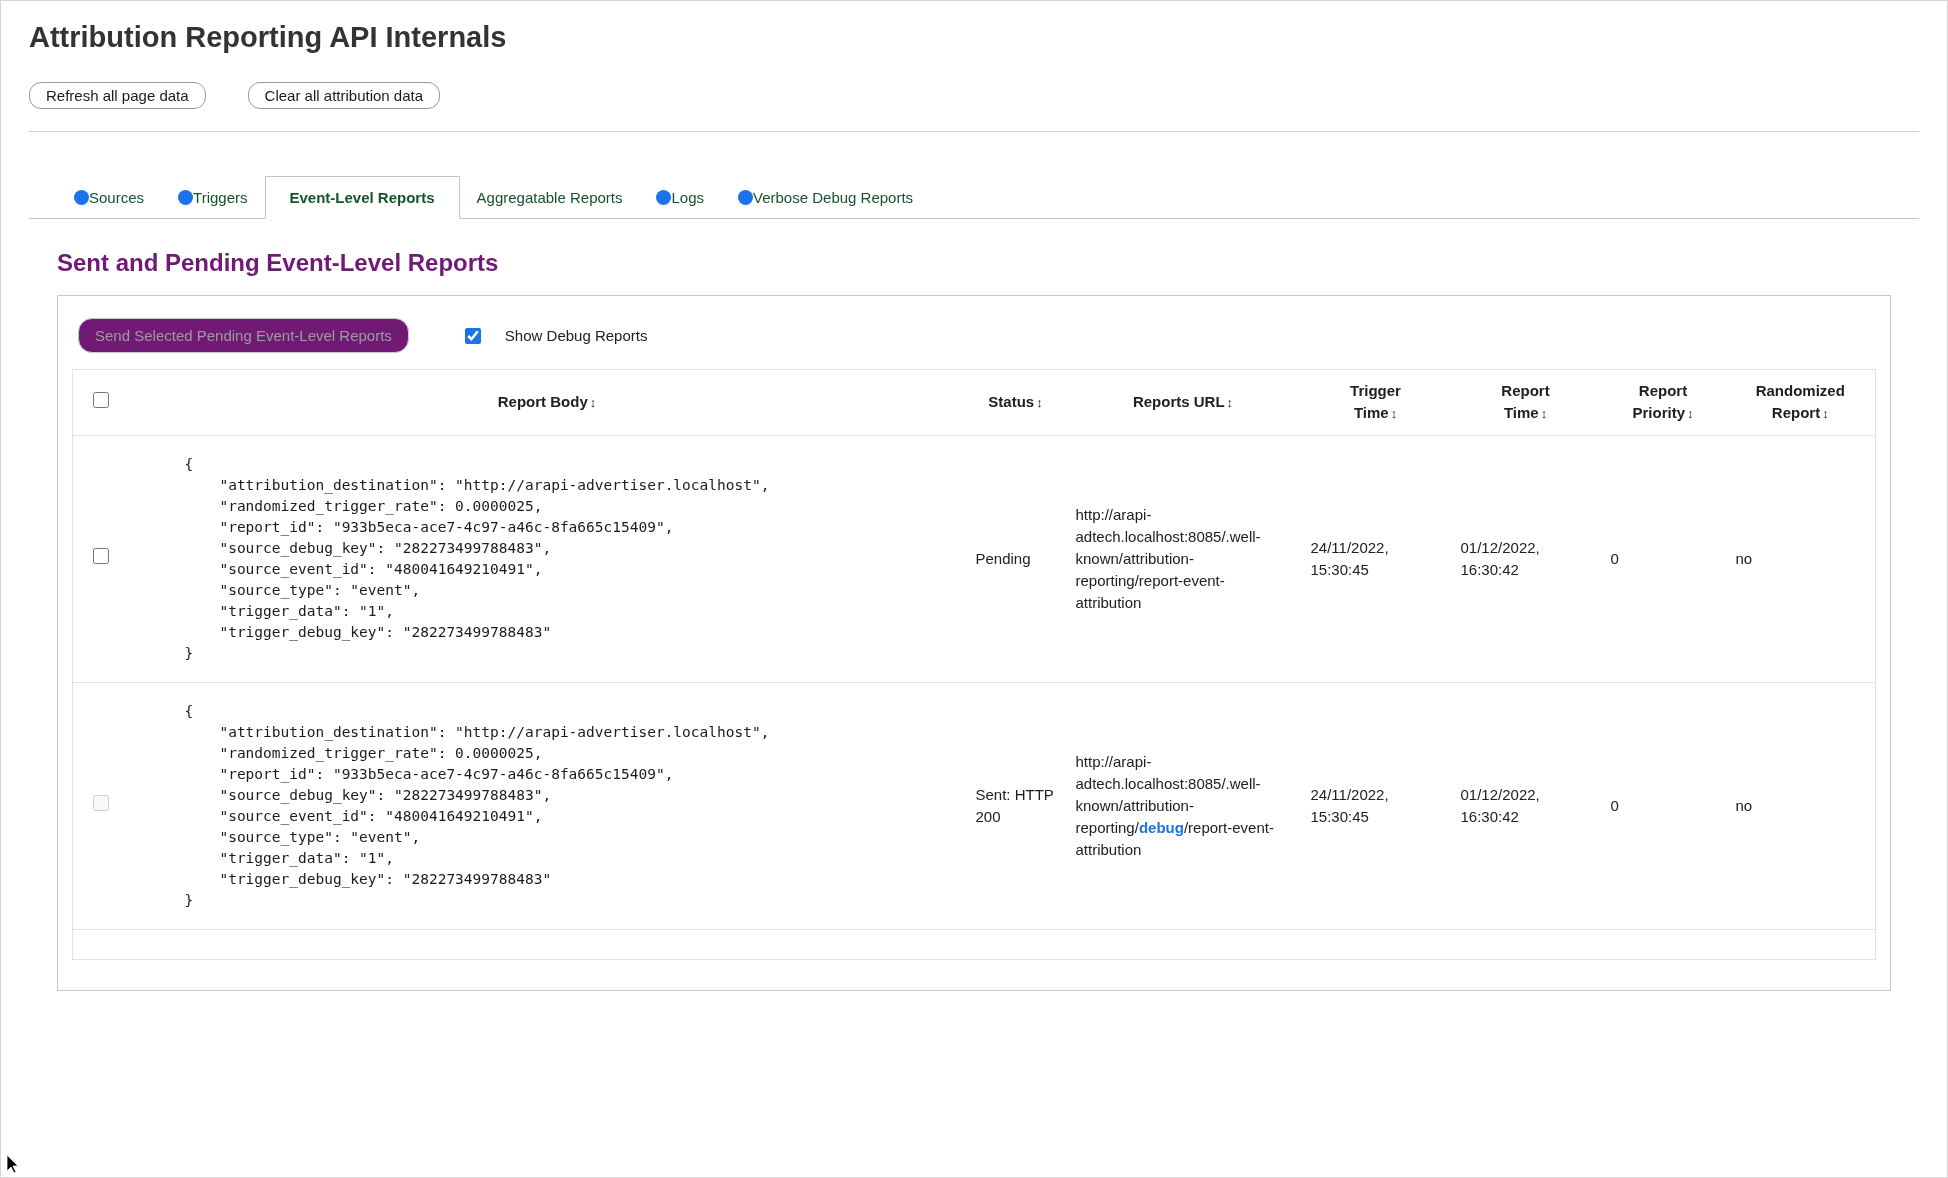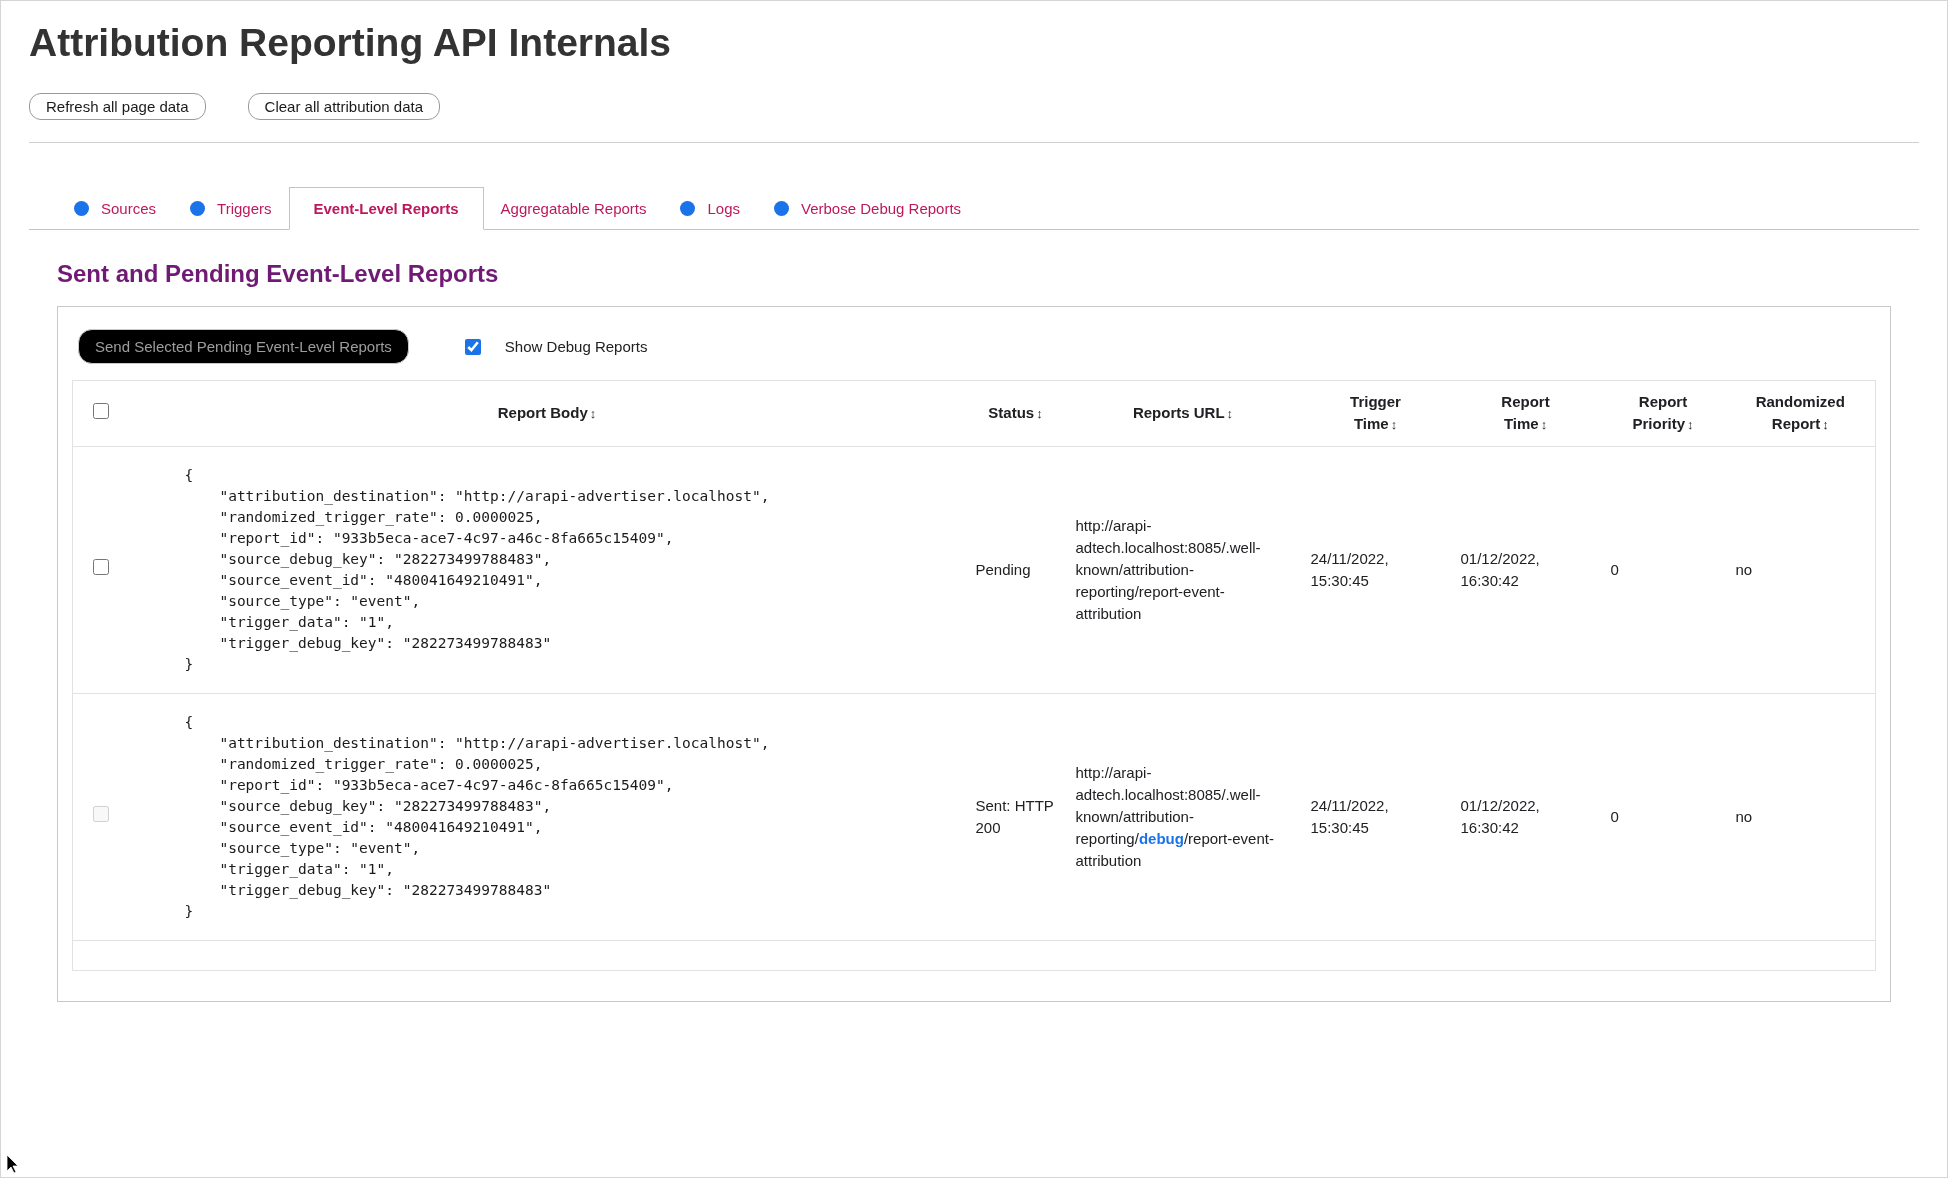--- a/index.html
+++ b/index.html
@@ -8,21 +8,21 @@
   body {
     width: 1948px; min-height: 1178px;
     font-family: "Liberation Sans", sans-serif;
     color: #202124;
     border: 1px solid #d5d5d5;
     position: relative;
   }
   .page { padding: 10px 28px 30px 28px; }
 
   h1.page-title {
-    font-size: 39px; font-weight: bold; color: #333;
+    font-size: 29px; font-weight: bold; color: #333;
     margin: 10px 0 28px 0;
   }
   .status-line { font-size: 16px; margin: 0 0 18px 0; color: #1b1b1b; }
   .status-line b { font-weight: bold; }
 
   .page-toolbar { display: flex; gap: 42px; margin-bottom: 22px; }
   .btn {
     font-family: "Liberation Sans", sans-serif;
     font-size: 15px; color: #1b1b1b;
     background: #ffffff;
@@ -31,44 +31,44 @@
   }
   hr.divider { border: none; border-top: 1px solid #cfcfcf; margin: 0 0 44px 0; }
 
   
   .tabs {
     display: flex; align-items: stretch;
     border-bottom: 1px solid #c4c4c4;
     padding-left: 28px;
   }
   .tab {
-    display: flex; align-items: center; gap: 12px;
+    display: flex; align-items: center; gap: 0;
     font-size: 15px; padding: 12px 17px; cursor: pointer;
-    color: #be185d; white-space: nowrap;
+    color: #14532d; white-space: nowrap;
   }
   .tab.active {
     font-weight: bold;
     border: 1px solid #c4c4c4;
     border-bottom: 1px solid #ffffff;
     margin-bottom: -1px;
     background: #fff;
     padding: 12px 24px;
   }
   .dot { width: 15px; height: 15px; border-radius: 50%; background: #1a73e8; flex: 0 0 auto; }
 
   .main { margin: 0 28px; }
   h2.section-heading { font-size: 24px; font-weight: bold; color: #701a75; margin: 30px 0 18px 0; }
 
   
   .panel { border: 1px solid #c8c8c8; padding: 14px 14px 30px 14px; }
   .panel-toolbar { display: flex; align-items: center; gap: 56px; padding: 8px 6px 16px 6px; }
   .send-btn {
     font-family: "Liberation Sans", sans-serif;
     font-size: 15px; color: #9d9d9d;
-    background: #000000;
+    background: #701a75;
     border: 1px solid #c9c9c9; border-radius: 14px;
     padding: 8px 16px;
   }
   .debug-toggle { display: flex; align-items: center; gap: 24px; font-size: 15px; cursor: pointer; }
   input[type="checkbox"] { width: 16px; height: 16px; accent-color: #1a73e8; margin: 0; }
 
   
   table.reports { width: 100%; border-collapse: collapse; table-layout: fixed; font-size: 15px; border: 1px solid #e2e2e2; }
   col.c-check { width: 56px; }
   col.c-status { width: 100px; }

